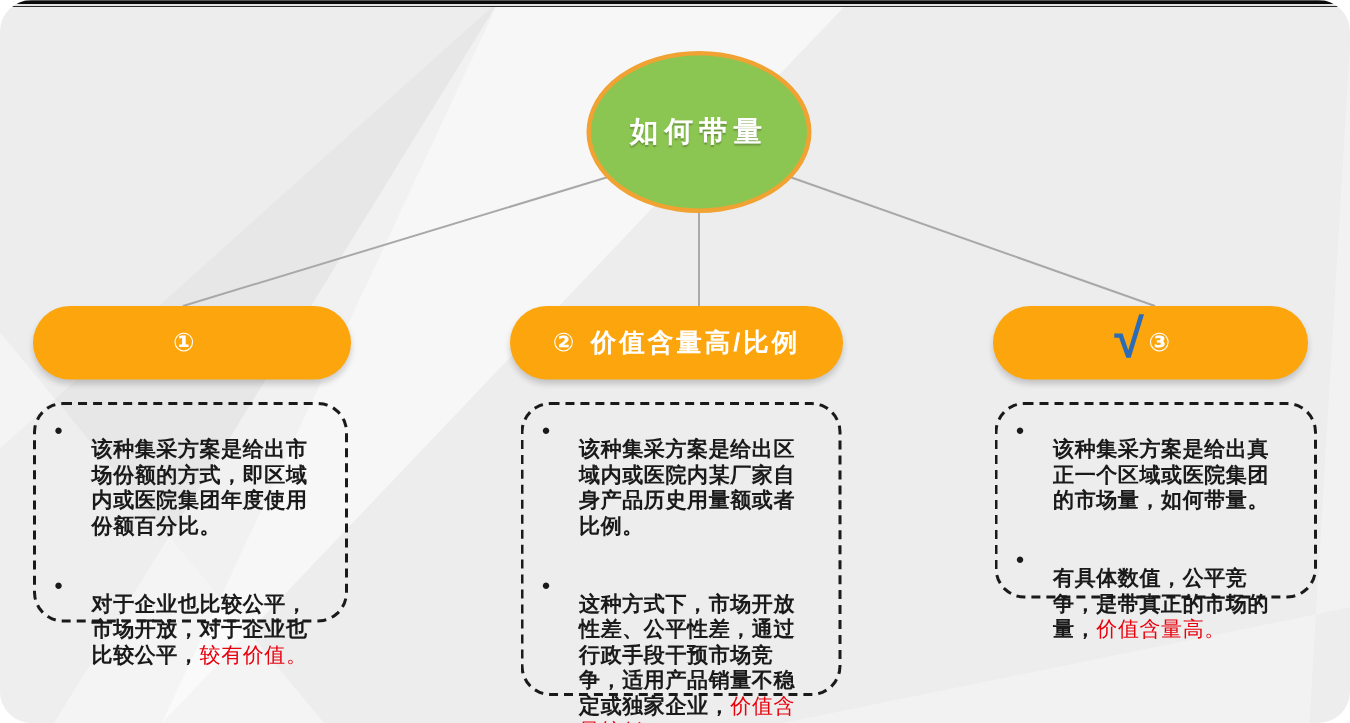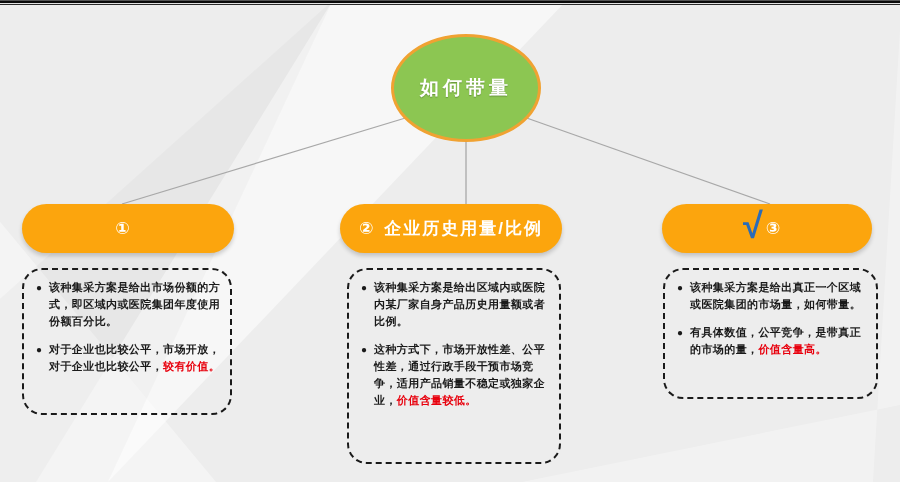--- a/index.html
+++ b/index.html
@@ -1,19 +1,20 @@
 <!DOCTYPE html>
 <html style="--background: #EDEDED; --root-fill: #8CC652; --root-border: #F0A232; --pill-fill: #FCA50D; --pill-text: #FFFFFF; --card-border: #1A1A1A; --text: #1A1A1A; --highlight: #E8000D; --check: #2B6CB8; --connector: #A8A8A8;"><head>
 <meta charset="utf-8">
 <style>
   html,body{margin:0;padding:0;background:#fff;}
   .stage{
     position:relative;width:900px;height:482px;overflow:hidden;
     background:var(--background,#EDEDED);
     font-family:"Liberation Sans","DejaVu Sans",sans-serif;
+    border-radius:21px;
   }
   
   .topbar{
     position:absolute;left:0;top:0;width:100%;height:6px;z-index:5;
     background:linear-gradient(to bottom,#555 0 1px,#0a0a0a 1px 3px,#e2e2e2 3px 4px,#2b2b2b 4px 5px,rgba(0,0,0,0) 5px);
   }
   
   .poly{position:absolute;inset:0;pointer-events:none;}
   .poly-a{background:rgba(255,255,255,.55);clip-path:polygon(37% 0,63% 0,12% 100%,4% 100%);}
   .poly-b{background:rgba(255,255,255,.40);clip-path:polygon(0 46%,24% 100%,0 100%);}
@@ -62,24 +63,24 @@
     background:transparent;
   }
   .card-1{left:22px;width:210px;height:147px;}
   .card-2{left:347px;width:214px;height:196px;}
   .card-3{left:663px;width:215px;height:131px;}
 
   .bullet{display:flex;gap:7px;margin-bottom:11px;}
   .bullet:last-child{margin-bottom:0;}
   .dot{font-size:10px;line-height:17px;color:var(--text,#1a1a1a);flex:0 0 auto;}
   .btxt{
-    margin:0;font-size:11px;line-height:17px;font-weight:600;
+    margin:12px;font-size:14px;line-height:17px;font-weight:600;
     color:var(--text,#1a1a1a);letter-spacing:.4px;
   }
-  .hl{color:var(--highlight,#E8000D);font-weight:700;}
+  .hl{color:var(--highlight,#E8000D);font-weight:400;}
 </style>
 </head>
 <body>
 
 <div class="stage">
 
   <div class="poly poly-a"></div>
   <div class="poly poly-b"></div>
   <div class="poly poly-c"></div>
   <div class="poly poly-d"></div>
@@ -104,21 +105,21 @@
       <p class="btxt"><span>该种集采方案是给出市场份额的方式，即区域内或医院集团年度使用份额百分比。</span><span class="hl"></span></p>
     </div>
     <div class="bullet">
       <span class="dot">●</span>
       <p class="btxt"><span>对于企业也比较公平，市场开放，对于企业也比较公平，</span><span class="hl">较有价值。</span></p>
     </div>
   </div>
 
   <div class="pill pill-2">
     <span class="num">②</span>
-    <span class="lbl">企业历史用量/比例</span>
+    <span class="lbl">价值含量高/比例</span>
   </div>
   <div class="card card-2">
     <div class="bullet">
       <span class="dot">●</span>
       <p class="btxt"><span>该种集采方案是给出区域内或医院内某厂家自身产品历史用量额或者比例。</span><span class="hl"></span></p>
     </div>
     <div class="bullet">
       <span class="dot">●</span>
       <p class="btxt"><span>这种方式下，市场开放性差、公平性差，通过行政手段干预市场竞争，适用产品销量不稳定或独家企业，</span><span class="hl">价值含量较低。</span></p>
     </div>

